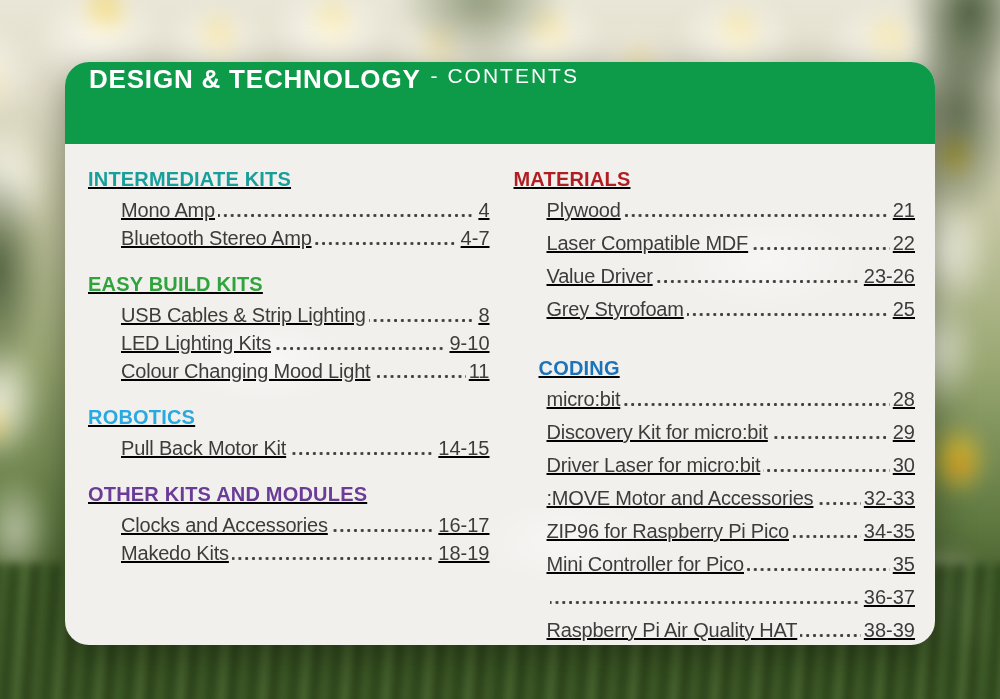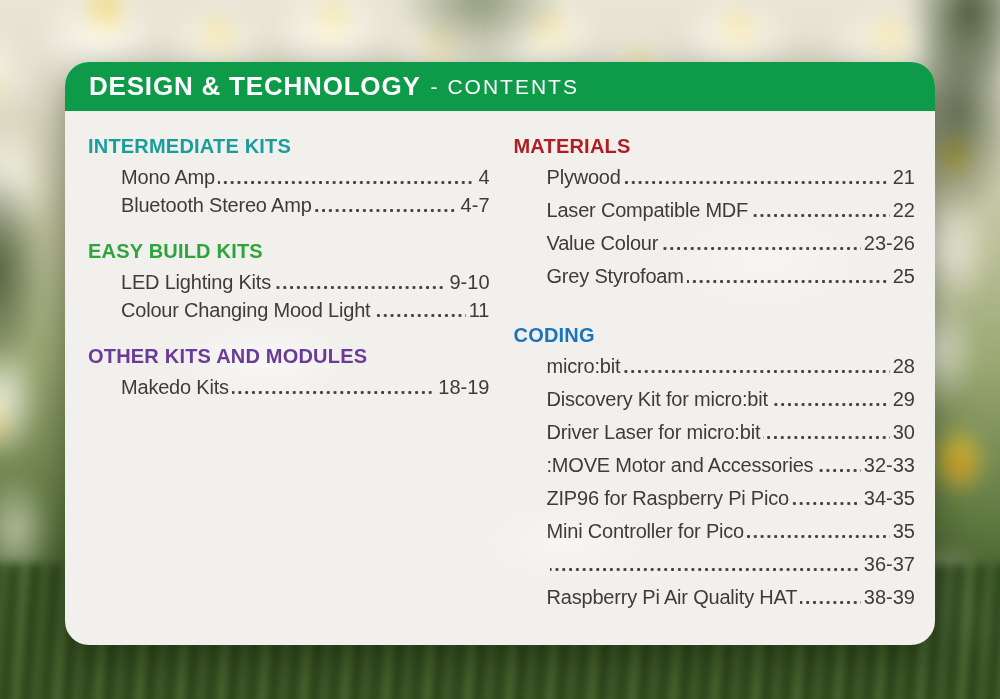--- a/index.html
+++ b/index.html
@@ -75,31 +75,32 @@
   .card {
     position:absolute; left:65px; top:62px; width:870px; height:583px;
     background:#f1f0ed; border-radius:24px;
     box-shadow:0 12px 38px rgba(15,25,8,.45);
     background-image:
       radial-gradient(120px 60px at 200px 300px, rgba(255,255,255,.5), rgba(255,255,255,0) 70%),
       radial-gradient(140px 70px at 700px 200px, rgba(255,255,255,.4), rgba(255,255,255,0) 70%),
       radial-gradient(120px 60px at 500px 480px, rgba(255,255,255,.4), rgba(255,255,255,0) 70%);
   }
   .card-header {
-    height:49px; border-radius:24px 24px 0 0;
-    display:flex; align-items:center; padding:12px 24px;
+    height:82px; border-radius:24px 24px 0 0;
+    display:flex; align-items:flex-start; padding:2px 24px;
     box-sizing:border-box;
   }
   .title-bold { font-size:26px; font-weight:700; letter-spacing:.8px; }
   .title-rest { font-size:21px; font-weight:400; letter-spacing:2px; margin-left:10px; }
 
   .card-body {
     display:flex; gap:24px;
     padding:24px 20px 0 23px;
     box-sizing:border-box;
+    text-decoration:underline;
   }
   .toc-col { flex:1 1 0; min-width:0; }
 
   .toc-section { margin-bottom:18px; }
   .col-right .toc-section { margin-bottom:26px; }
   .sec-h {
     margin:0 0 8px; font-size:20px; font-weight:700;
     letter-spacing:.2px; line-height:23px;
   }
   .toc-row {
@@ -149,36 +150,54 @@
           <div class="toc-row">
             <span class="lbl">Bluetooth Stereo Amp</span>
             <span class="leader"></span>
             <span class="pg">4-7</span>
           </div>
         </section>
 
         <section class="toc-section">
           <h2 class="sec-h" style="color: rgb(47, 164, 60);">EASY BUILD KITS</h2>
           <div class="toc-row">
+            <span class="lbl">USB Cables &amp; Strip Lighting</span>
+            <span class="leader"></span>
+            <span class="pg">8</span>
+          </div>
+          <div class="toc-row">
             <span class="lbl">LED Lighting Kits</span>
             <span class="leader"></span>
             <span class="pg">9-10</span>
           </div>
           <div class="toc-row">
             <span class="lbl">Colour Changing Mood Light</span>
             <span class="leader"></span>
             <span class="pg">11</span>
           </div>
         </section>
 
 
+        <section class="toc-section">
+          <h2 class="sec-h" style="color: rgb(41, 169, 225);">ROBOTICS</h2>
+          <div class="toc-row">
+            <span class="lbl">Pull Back Motor Kit</span>
+            <span class="leader"></span>
+            <span class="pg">14-15</span>
+          </div>
+        </section>
 
         <section class="toc-section">
           <h2 class="sec-h" style="color: rgb(106, 59, 151);">OTHER KITS AND MODULES</h2>
           <div class="toc-row">
+            <span class="lbl">Clocks and Accessories</span>
+            <span class="leader"></span>
+            <span class="pg">16-17</span>
+          </div>
+          <div class="toc-row">
             <span class="lbl">Makedo Kits</span>
             <span class="leader"></span>
             <span class="pg">18-19</span>
           </div>
         </section>
 
       </div>
 
       <div class="toc-col col-right">
 
@@ -188,33 +207,33 @@
             <span class="lbl">Plywood</span>
             <span class="leader"></span>
             <span class="pg">21</span>
           </div>
           <div class="toc-row">
             <span class="lbl">Laser Compatible MDF</span>
             <span class="leader"></span>
             <span class="pg">22</span>
           </div>
           <div class="toc-row">
-            <span class="lbl">Value Colour</span>
+            <span class="lbl">Value Driver</span>
             <span class="leader"></span>
             <span class="pg">23-26</span>
           </div>
           <div class="toc-row">
             <span class="lbl">Grey Styrofoam</span>
             <span class="leader"></span>
             <span class="pg">25</span>
           </div>
         </section>
 
         <section class="toc-section">
-          <h2 class="sec-h" style="color: rgb(27, 116, 187);">CODING</h2>
+          <h2 class="sec-h" style="color: rgb(27, 116, 187); margin-left: 25px;">CODING</h2>
           <div class="toc-row">
             <span class="lbl">micro:bit</span>
             <span class="leader"></span>
             <span class="pg">28</span>
           </div>
           <div class="toc-row">
             <span class="lbl">Discovery Kit for micro:bit</span>
             <span class="leader"></span>
             <span class="pg">29</span>
           </div>

